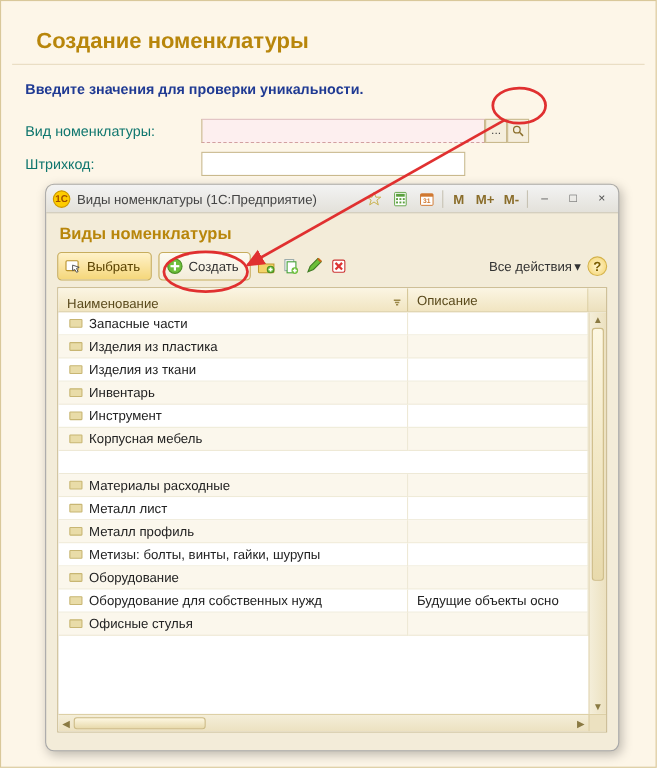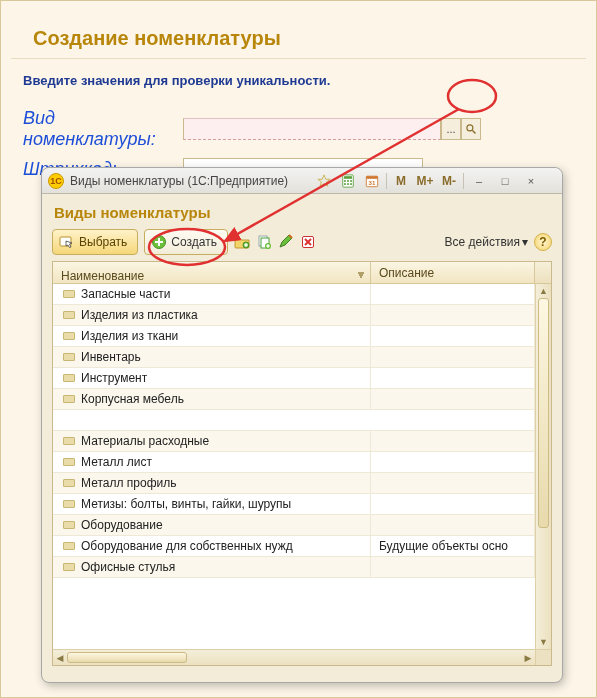--- a/index.html
+++ b/index.html
@@ -28,23 +28,22 @@
     font-size: 13px;
     margin: 14px 0 20px 22px;
   }
   .form-row {
     display: flex;
     align-items: center;
     margin: 8px 0 8px 22px;
   }
   .form-label {
     width: 160px;
-    color: #1d4ed8;
-    font-size: 18px;
-    font-style: italic;
+    color: #0f766e;
+    font-size: 13px;
   }
   .form-input-wrap {
     position: relative;
     display: inline-flex;
     align-items: center;
   }
   .form-input {
     height: 22px;
     border: 1px solid #c9b98d;
     background: #fff;
@@ -85,21 +84,21 @@
     display: flex;
     flex-direction: column;
   }
   .popup-titlebar {
     height: 26px;
     border-radius: 8px 8px 0 0;
     background: linear-gradient(#f3f3f3, #e3e1da);
     border-bottom: 1px solid #bcb7a8;
     display: flex;
     align-items: center;
-    padding: 0 20px 0 6px;
+    padding: 0 4px 0 6px;
     font-size: 12px;
     color: #444;
   }
   .popup-titlebar .app-icon {
     width: 16px; height: 16px;
     background: #ffcc00;
     border-radius: 8px;
     border: 1px solid #cc9900;
     margin-right: 6px;
     display: flex; align-items: center; justify-content: center;

